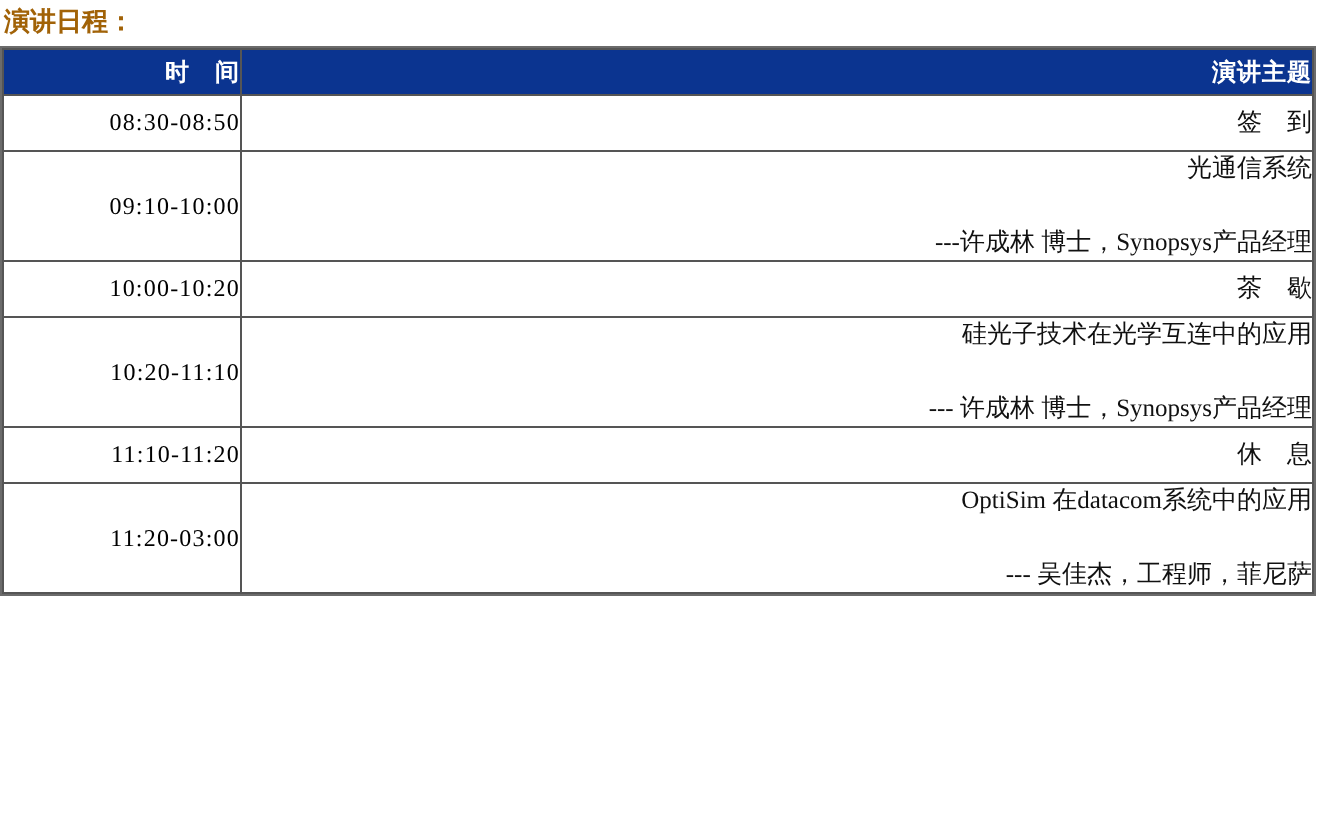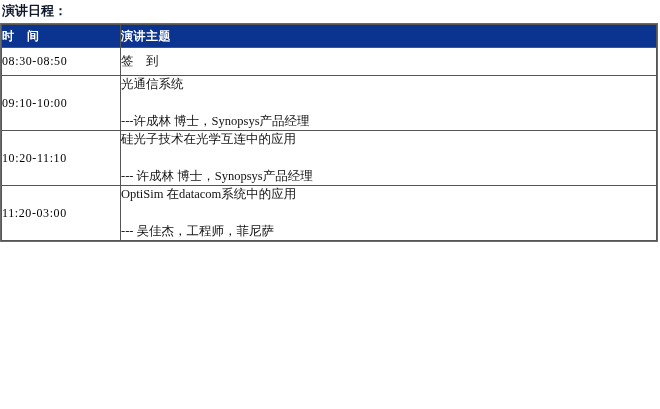--- a/index.html
+++ b/index.html
@@ -12,21 +12,21 @@
     height: 409px;
     overflow: hidden;
     font-family: "Liberation Sans", sans-serif;
     color: #000000;
   }
 
   #page-title {
     font-family: "Liberation Sans", sans-serif;
     font-size: 13px;
     font-weight: bold;
-    color: #0f172a;
+    color: #a16207;
     line-height: 14px;
     padding: 4px 0 5px 2px;
     letter-spacing: 0px;
     white-space: pre;
   }
 
   .schedule-wrap {
     width: 658px;
     margin-left: 0px;
     border: 1px solid #6b6b6b;
@@ -41,21 +41,21 @@
   }
 
   table.schedule col.col-time { width: 119px; }
   table.schedule col.col-topic { width: auto; }
 
   table.schedule th,
   table.schedule td {
     border: 1px solid #555555;
     padding: 0;
     vertical-align: middle;
-    text-align: left;
+    text-align: right;
   }
 
   thead th {
     background: #0b3490;
     color: #ffffff;
     font-family: "Liberation Sans", sans-serif;
     font-size: 12px;
     font-weight: bold;
     height: 22px;
     line-height: 22px;
@@ -123,25 +123,37 @@
             <span class="topic-line">签　到</span>
           </td>
         </tr>
         <tr class="row-2line">
           <td class="time-cell">09:10-10:00</td>
           <td class="topic-cell">
             <span class="topic-line">光通信系统</span>
             <span class="topic-line">---许成林 博士，Synopsys产品经理</span>
           </td>
         </tr>
+        <tr class="row-1line">
+          <td class="time-cell">10:00-10:20</td>
+          <td class="topic-cell">
+            <span class="topic-line">茶　歇</span>
+          </td>
+        </tr>
         <tr class="row-2line">
           <td class="time-cell">10:20-11:10</td>
           <td class="topic-cell">
             <span class="topic-line">硅光子技术在光学互连中的应用</span>
             <span class="topic-line">--- 许成林 博士，Synopsys产品经理</span>
+          </td>
+        </tr>
+        <tr class="row-1line">
+          <td class="time-cell">11:10-11:20</td>
+          <td class="topic-cell">
+            <span class="topic-line">休　息</span>
           </td>
         </tr>
         <tr class="row-2line">
           <td class="time-cell">11:20-03:00</td>
           <td class="topic-cell">
             <span class="topic-line">OptiSim 在datacom系统中的应用</span>
             <span class="topic-line">--- 吴佳杰，工程师，菲尼萨</span>
           </td>
         </tr>
       </tbody>

